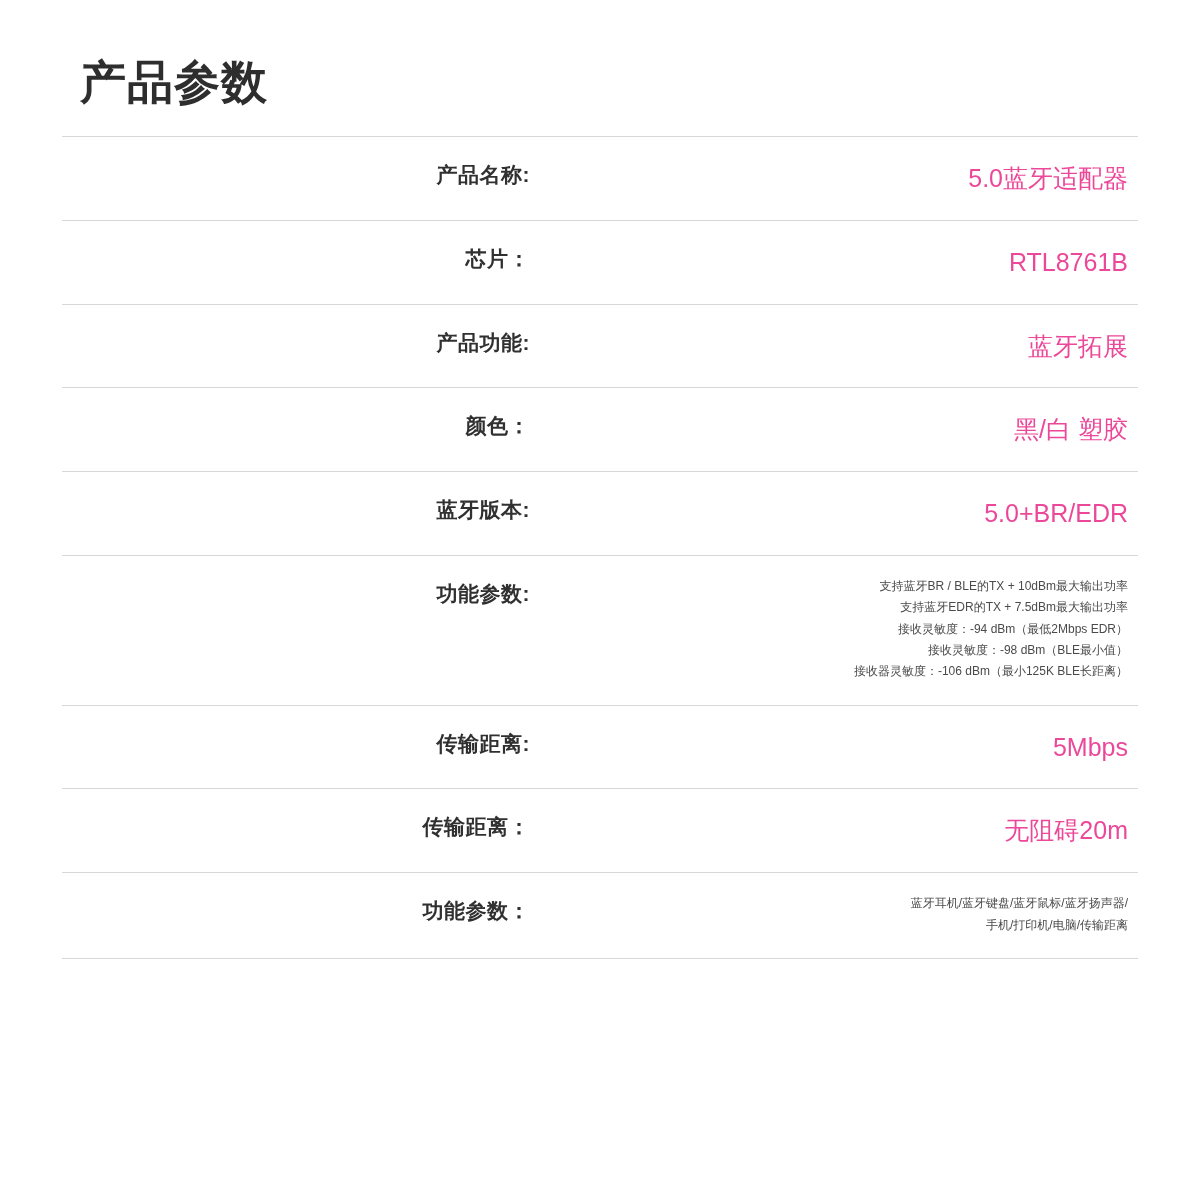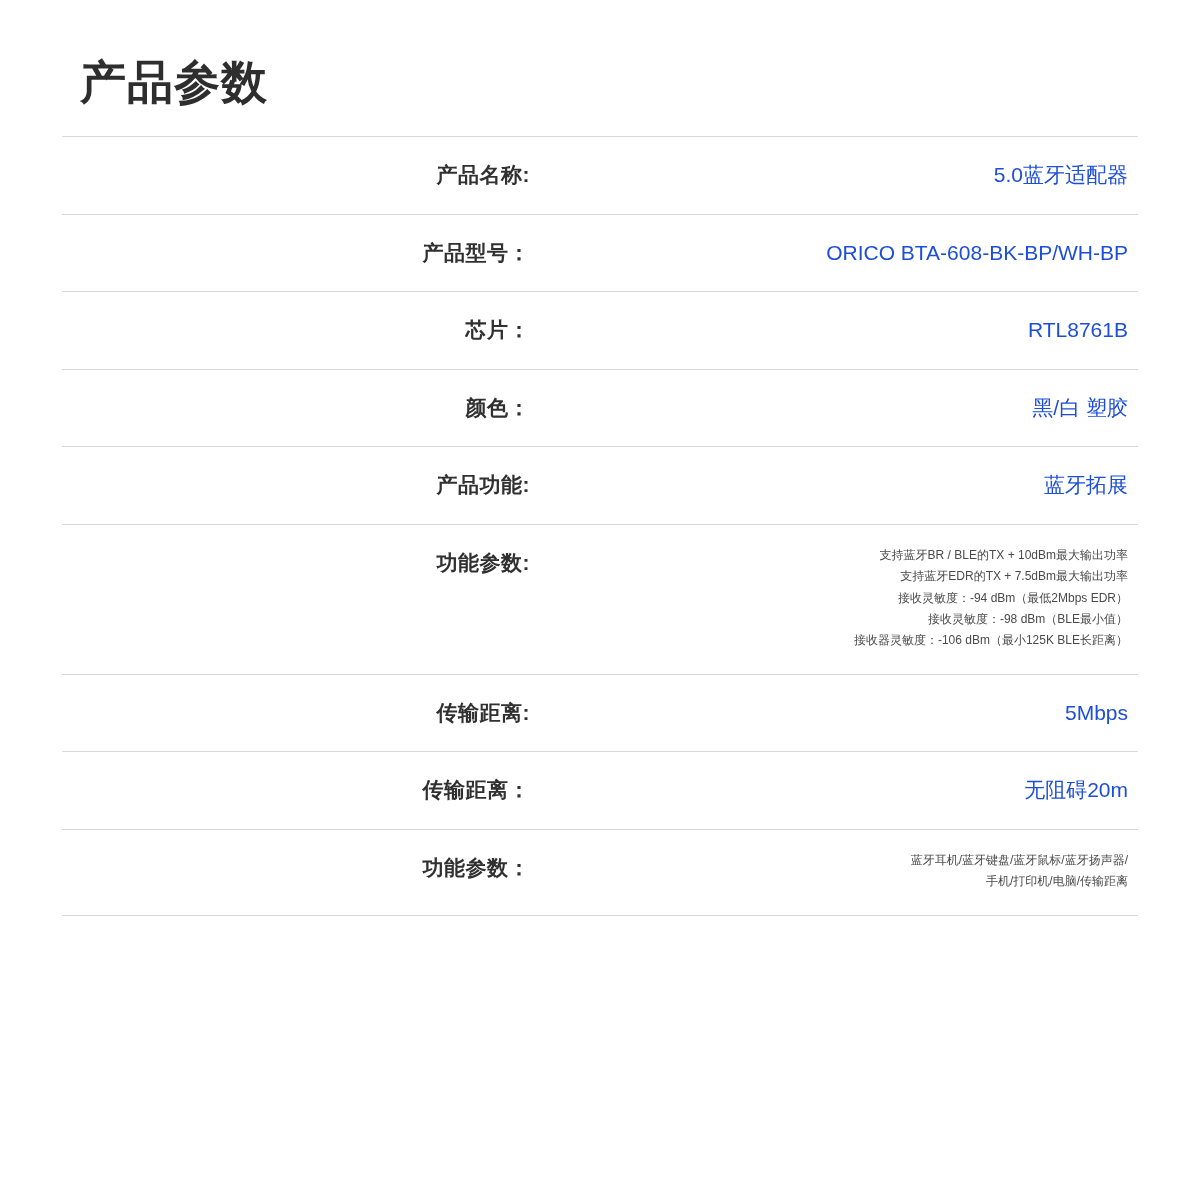--- a/index.html
+++ b/index.html
@@ -53,23 +53,23 @@
     padding: 22px 0 22px 18px;
     font-size: 21px;
     font-weight: bold;
     color: #303030;
     letter-spacing: 0.5px;
     line-height: 1.5;
     white-space: nowrap;
   }
   td.value {
     padding: 22px 10px 22px 0;
-    font-size: 21px;
+    font-size: 25px;
     font-weight: normal;
-    color: #1d4ed8;
+    color: #ec4899;
     line-height: 1.55;
   }
   td.value.small {
     font-size: 12px;
     line-height: 1.78;
     color: #4a4a4a;
     padding-top: 20px;
     padding-bottom: 22px;
   }
   td.value .line {
@@ -84,41 +84,41 @@
   <h1 class="page-title">产品参数</h1>
   <table class="spec-table">
     <tbody>
         <tr>
           <td class="label">产品名称:</td>
           <td class="value">
             <span class="line">5.0蓝牙适配器</span>
           </td>
         </tr>
         <tr>
-          <td class="label">产品型号：</td>
+          <td class="label">芯片：</td>
           <td class="value">
-            <span class="line">ORICO  BTA-608-BK-BP/WH-BP</span>
+            <span class="line">RTL8761B</span>
           </td>
         </tr>
         <tr>
-          <td class="label">芯片：</td>
+          <td class="label">产品功能:</td>
           <td class="value">
-            <span class="line">RTL8761B</span>
+            <span class="line">蓝牙拓展</span>
           </td>
         </tr>
         <tr>
           <td class="label">颜色：</td>
           <td class="value">
             <span class="line">黑/白  塑胶</span>
           </td>
         </tr>
         <tr>
-          <td class="label">产品功能:</td>
+          <td class="label">蓝牙版本:</td>
           <td class="value">
-            <span class="line">蓝牙拓展</span>
+            <span class="line">5.0+BR/EDR</span>
           </td>
         </tr>
         <tr>
           <td class="label">功能参数:</td>
           <td class="value small">
             <span class="line">支持蓝牙BR / BLE的TX + 10dBm最大输出功率</span>
             <span class="line">支持蓝牙EDR的TX + 7.5dBm最大输出功率</span>
             <span class="line">接收灵敏度：-94 dBm（最低2Mbps EDR）</span>
             <span class="line">接收灵敏度：-98 dBm（BLE最小值）</span>
             <span class="line">接收器灵敏度：-106 dBm（最小125K BLE长距离）</span>

